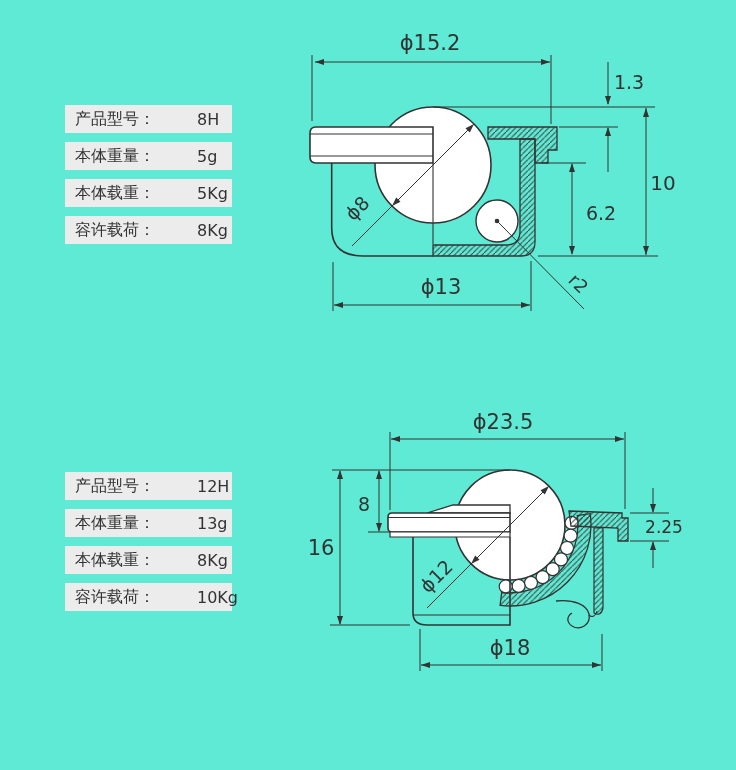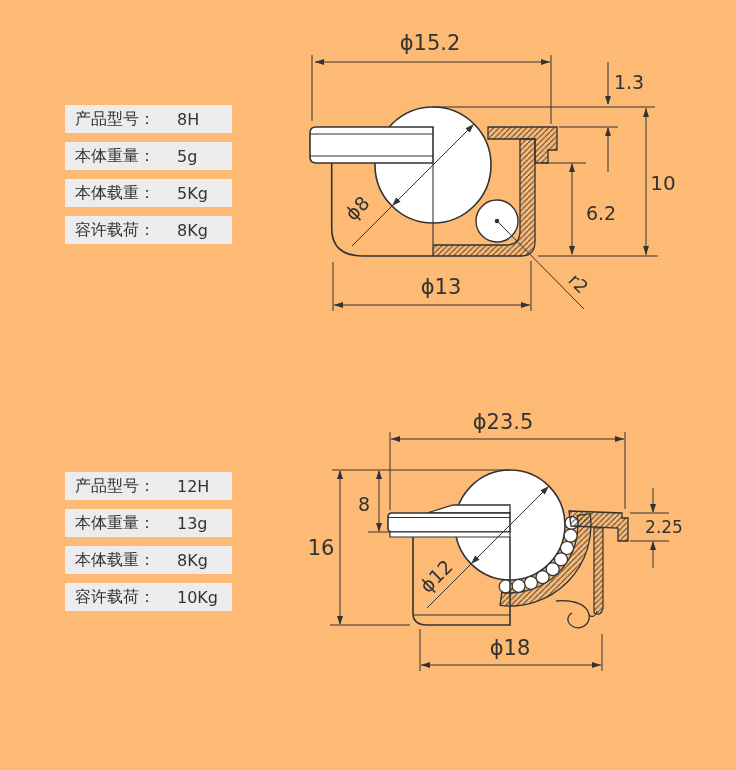--- a/index.html
+++ b/index.html
@@ -1,22 +1,22 @@
 <!DOCTYPE html>
 <html><head>
 <meta charset="utf-8">
 <style>
   html,body{margin:0;padding:0;background:#fff;}
-  .stage{position:relative;width:736px;height:770px;background:#fdba74;overflow:hidden;
+  .stage{position:relative;width:736px;height:770px;background:#5eead4;overflow:hidden;
          font-family:"DejaVu Sans","Liberation Sans",sans-serif;color:#333;}
   .art{position:absolute;left:0;top:0;}
   .spec-table{position:absolute;left:65px;width:167px;}
   .spec-row{position:absolute;left:0;width:167px;height:28px;background:#ececec;
             display:flex;align-items:center;padding-left:10px;box-sizing:border-box;
-            font-size:16px;color:#333;white-space:nowrap;}
+            font-size:16px;color:#333;white-space:nowrap;gap:20px;}
   .spec-row .val{margin-left:22px;}
   svg text{fill:#333;font-family:"DejaVu Sans","Liberation Sans",sans-serif;}
   svg .ln{stroke:#333;stroke-width:1;fill:none;}
   svg .outline{stroke:#333;stroke-width:1.6;fill:none;}
   svg .thin{stroke:#333;stroke-width:1.1;fill:none;}
   svg .whitefill{fill:#fff;stroke:#333;stroke-width:1.6;}
   svg .hatched{fill:url(#hatch);stroke:#333;stroke-width:1.3;}
   svg .arrow{fill:#333;stroke:none;}
 </style>
 </head>

